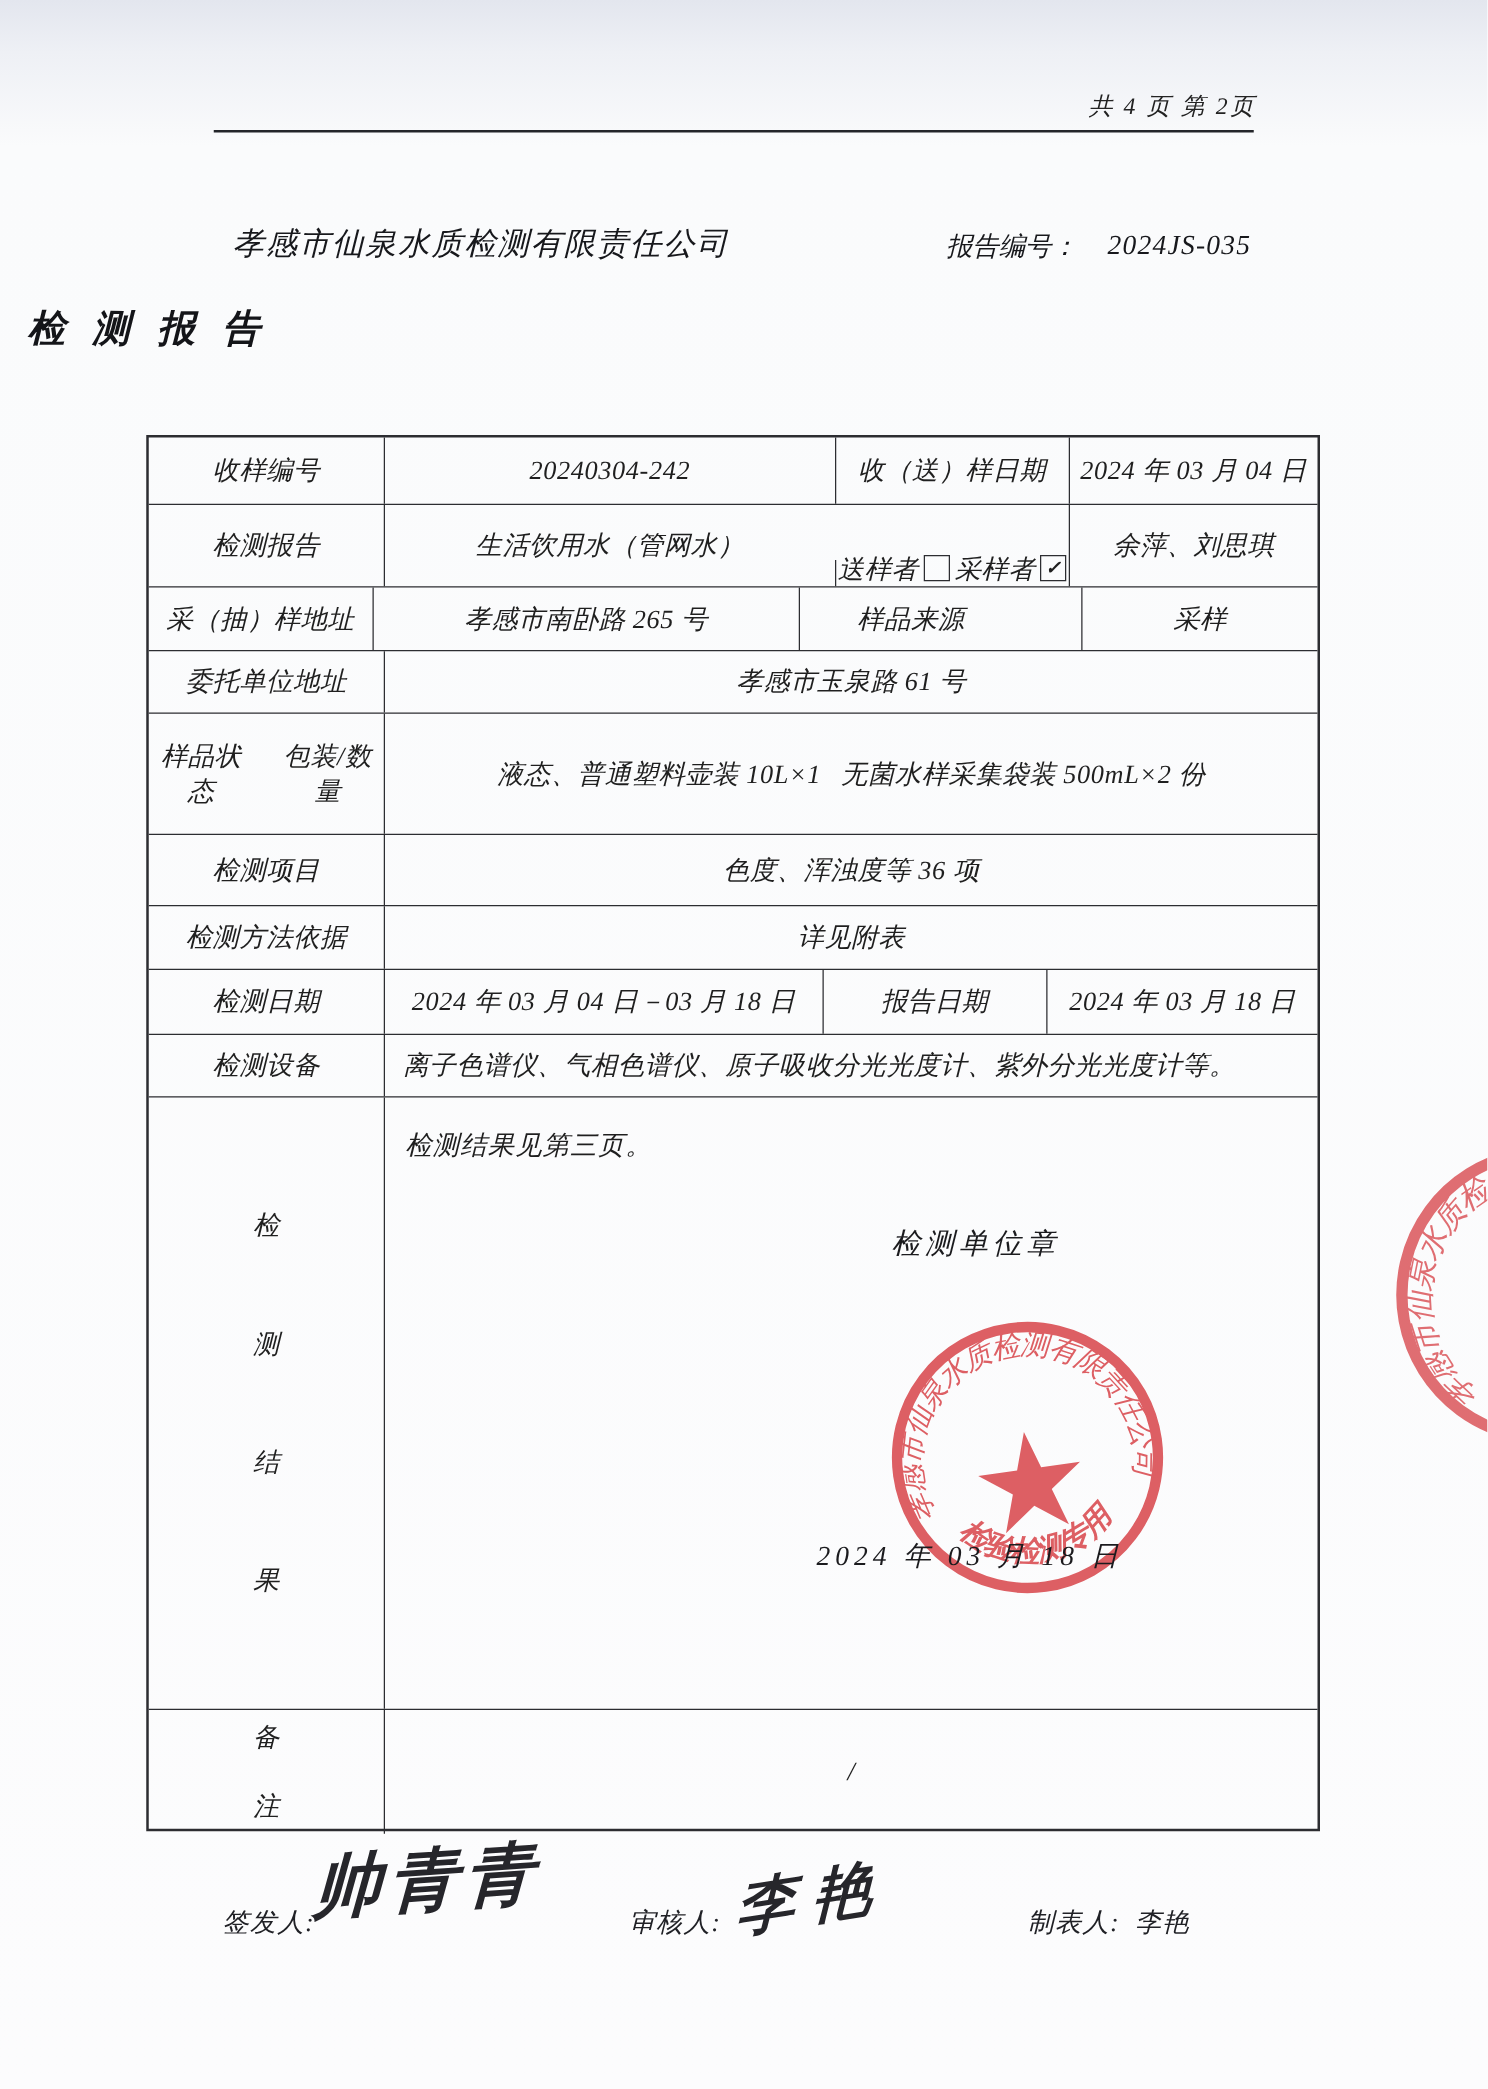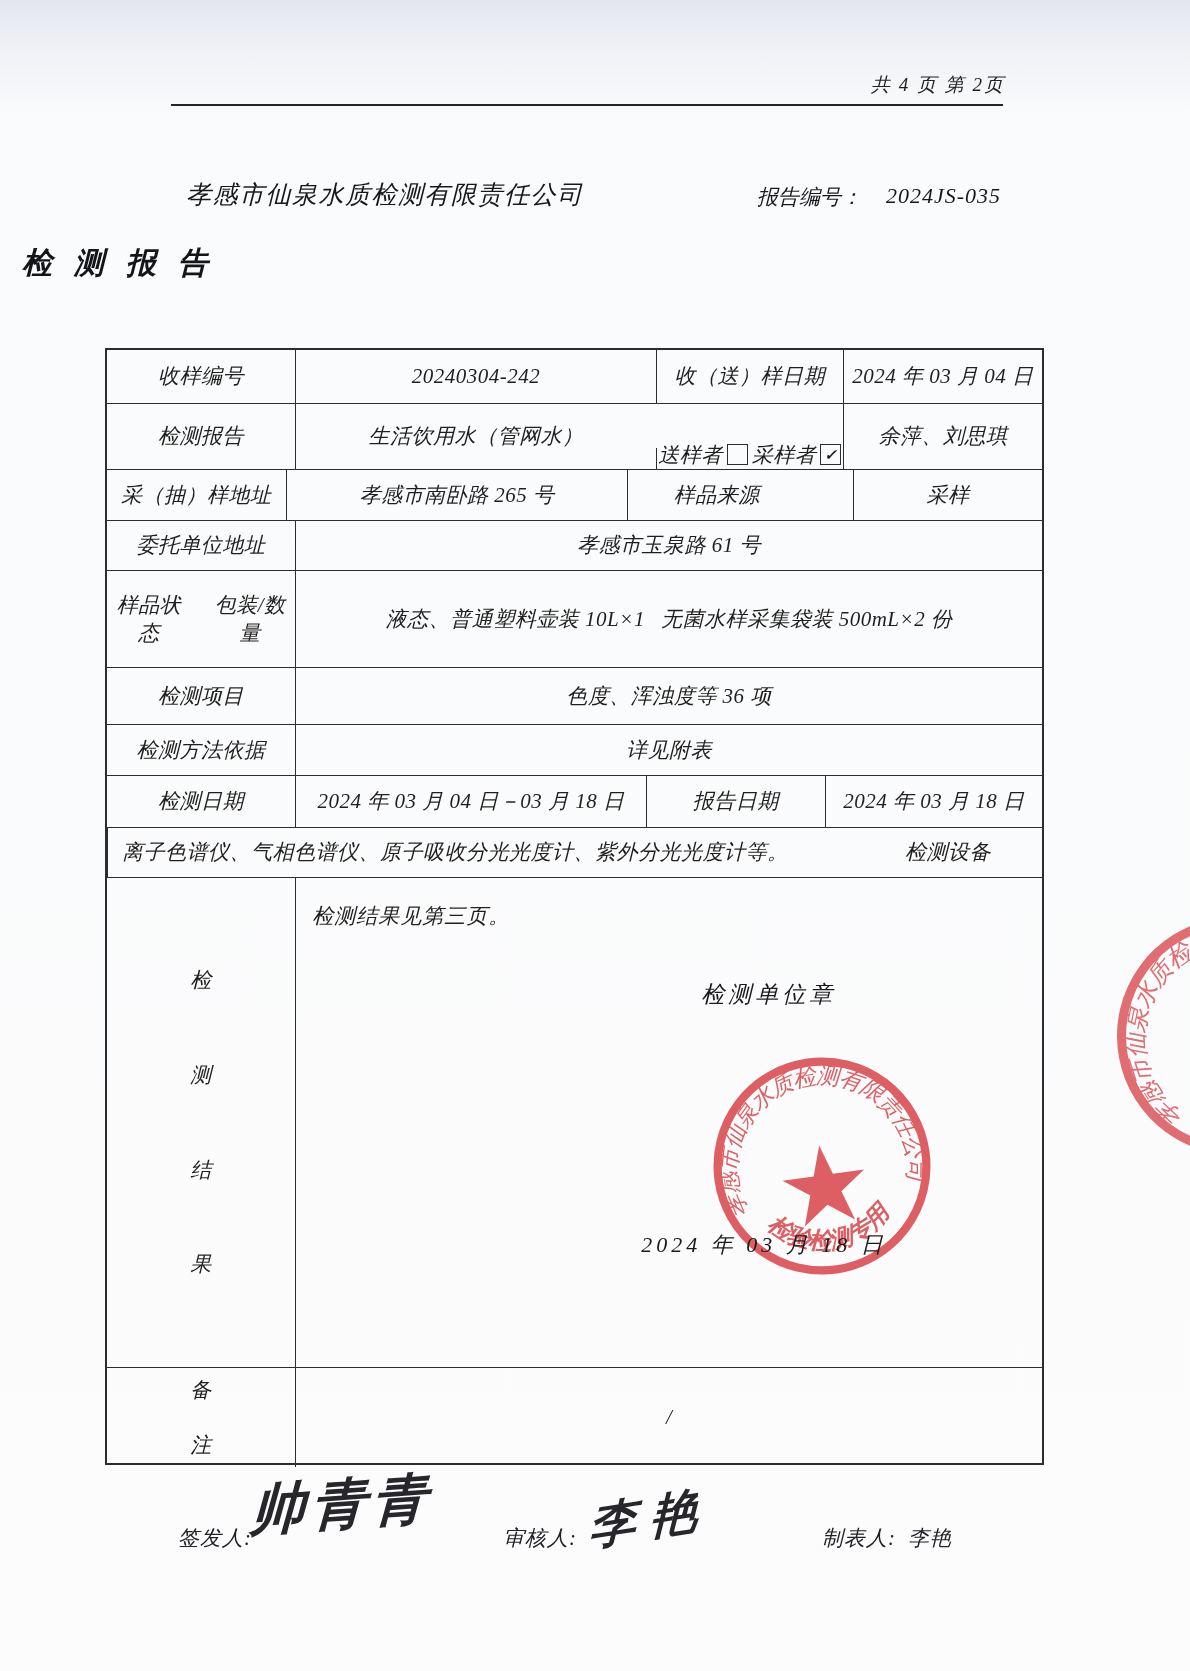--- a/index.html
+++ b/index.html
@@ -17,21 +17,21 @@
   .abs{position:absolute;}
   .page-num{top:72px;left:760px;width:245px;text-align:right;font-size:19px;letter-spacing:2px;color:#222;}
   .head-rule{top:104px;left:171px;width:832px;height:2px;background:#23252a;}
   .company{top:178px;left:186px;font-size:25px;letter-spacing:1.5px;color:#17181c;}
   .report-no-label{top:183px;left:757px;font-size:21px;color:#17181c;}
   .report-no{top:183px;left:886px;font-size:22px;letter-spacing:1px;color:#17181c;}
   .doc-title{top:243px;left:0;width:1190px;text-align:left;font-size:30px;font-weight:700;letter-spacing:22px;text-indent:22px;color:#141519;}
 
   
   .tbl{
-    top:348px;left:105px;width:939px;height:1117px;
+    top:348px;left:117px;width:939px;height:1117px;
     border:2px solid #2c2d31;box-sizing:border-box;
     font-size:21px;
   }
   .row{display:flex;box-sizing:border-box;border-top:1.5px solid #2c2d31;}
   .row.first{border-top:none;}
   .cell{
     box-sizing:border-box;border-left:1.5px solid #2c2d31;
     display:flex;align-items:center;justify-content:center;
     text-align:center;line-height:1.35;letter-spacing:0.5px;
   }
@@ -138,22 +138,22 @@
     </div>
 
     <div class="row" style="height:52px;">
       <div class="cell nol" style="width:189px;">检测日期</div>
       <div class="cell" style="width:352px;">2024 年 03 月 04 日－03 月 18 日</div>
       <div class="cell" style="width:180px;">报告日期</div>
       <div class="cell" style="width:218px;">2024 年 03 月 18 日</div>
     </div>
 
     <div class="row" style="height:50px;">
+      <div class="cell nol" style="width:189px;">检测设备</div>
       <div class="cell left" style="width:750px;">离子色谱仪、气相色谱仪、原子吸收分光光度计、紫外分光光度计等。</div>
-      <div class="cell nol" style="width:189px;">检测设备</div>
     </div>
 
     <div class="row" style="height:490px;">
       <div class="cell nol vlabel" style="width:189px;">
         <span>检</span>
         <span>测</span>
         <span>结</span>
         <span>果</span>
       </div>
       <div class="cell result-cell" style="width:750px;">

